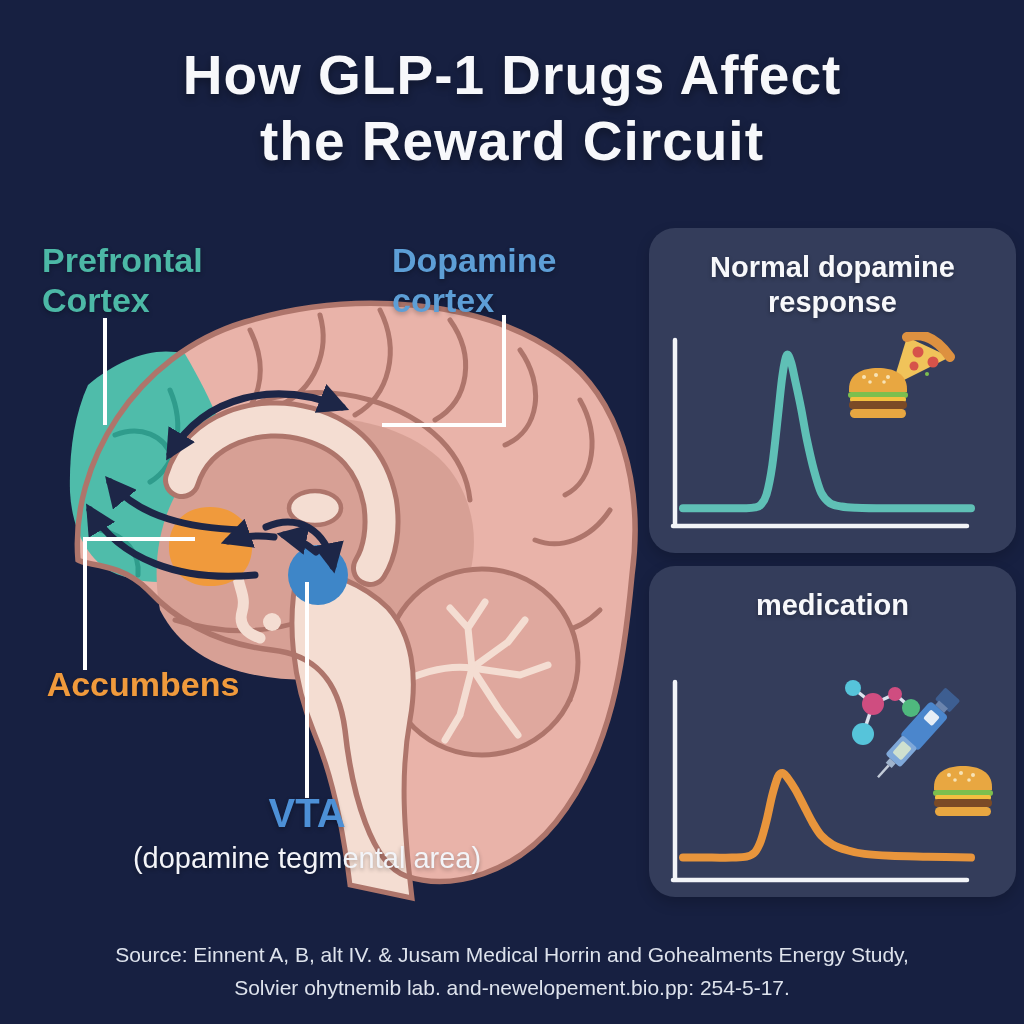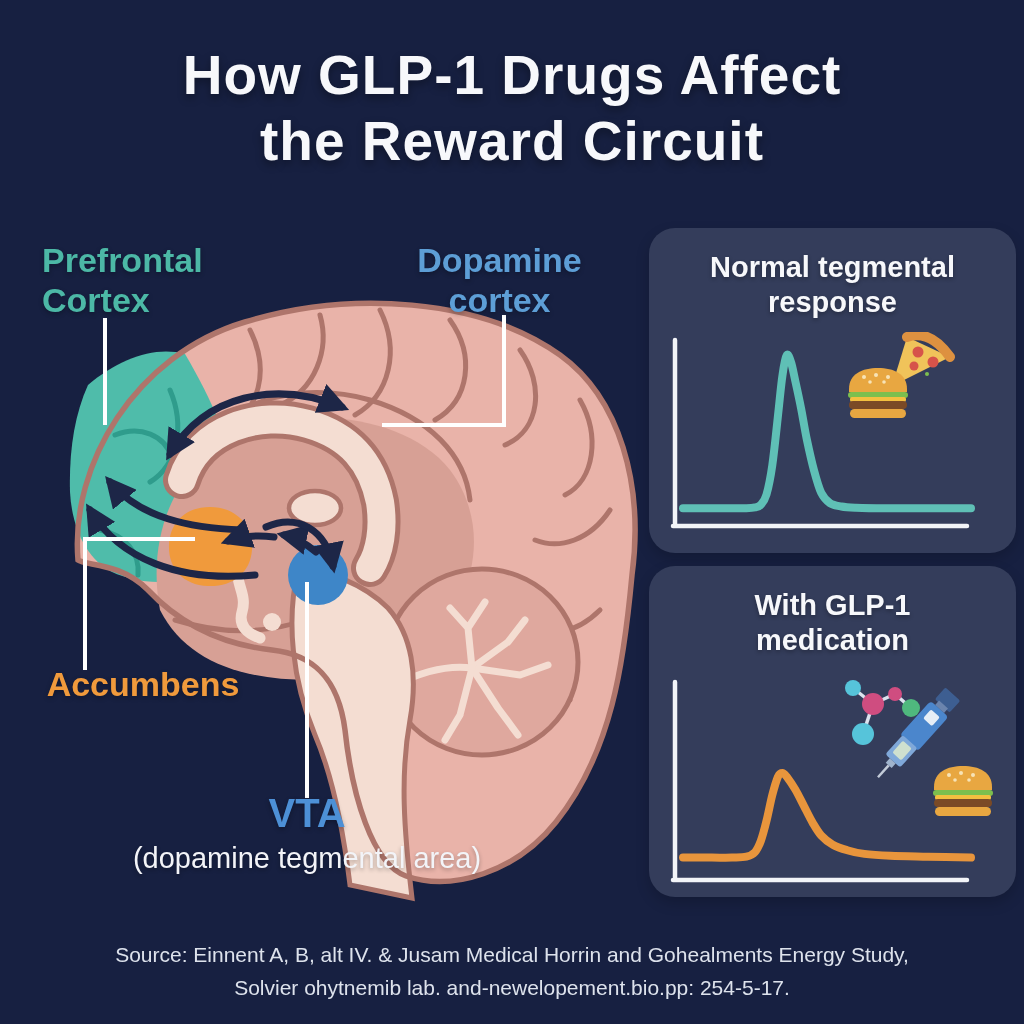--- a/index.html
+++ b/index.html
@@ -11,21 +11,21 @@
   }
   .page-title{
     position:absolute;left:0;top:42px;width:1024px;text-align:center;
     color:#f7f8fb;font-weight:bold;font-size:55px;line-height:66px;letter-spacing:1px;
     text-shadow:0 4px 8px rgba(0,0,0,.35);
   }
   .brain-svg{position:absolute;left:20px;top:230px;}
   .label{position:absolute;font-weight:bold;font-size:34px;line-height:40px;
     text-shadow:0 2px 5px rgba(0,0,0,.3);}
   .label-prefrontal{left:42px;top:240px;width:230px;color:#4cb8a6;text-align:left;}
-  .label-dopamine{left:392px;top:240px;width:215px;color:#5d9ed6;text-align:center;}
+  .label-dopamine{left:392px;top:240px;width:215px;color:#5d9ed6;}
   .label-nucleus{left:38px;top:664px;width:210px;color:#f09a3c;text-align:center;}
   .label-vta-abbr{left:217px;top:793px;width:180px;color:#4d90d6;text-align:center;font-size:40px;}
   .label-vta-full{left:129px;top:838px;width:356px;color:#f3f4f8;text-align:center;
     font-weight:normal;font-size:29px;text-shadow:0 2px 4px rgba(0,0,0,.3);}
   .panel{
     position:absolute;left:649px;width:367px;background:#343d5b;border-radius:26px;
     box-shadow:0 6px 14px rgba(0,0,0,.18);
   }
   .panel-1{top:228px;height:325px;}
   .panel-2{top:566px;height:331px;}
@@ -157,21 +157,21 @@
     <div>cortex</div>
   </div>
   <div class="label label-nucleus">
     <div>Accumbens</div>
   </div>
   <div class="label label-vta-abbr">VTA</div>
   <div class="label label-vta-full">(dopamine tegmental area)</div>
 
   <div class="panel panel-1">
     <div class="panel-title">
-      <div>Normal tegmental</div>
+      <div>Normal dopamine</div>
       <div>response</div>
     </div>
     <svg class="chart chart-1" width="340" height="200" viewBox="0 0 340 200">
       <path d="M14,4 L14,190 M12,190 L306,190" stroke="#f2f4f8" stroke-width="4.5" fill="none" stroke-linecap="round"></path>
     <path d="M22.0,172.2 C25.8,172.2 37.4,172.2 45.0,172.2 C52.7,172.2 61.4,172.2 68.1,172.2 C74.8,172.2 81.0,172.4 85.4,172.2 C89.7,172.1 91.6,172.0 94.0,171.4 C96.4,170.8 97.8,171.0 99.8,168.8 C101.7,166.7 103.6,165.1 105.5,158.5 C107.4,151.9 109.4,142.4 111.3,129.2 C113.2,116.1 115.4,94.3 117.0,79.4 C118.7,64.5 119.9,49.8 121.4,39.8 C122.8,29.8 124.2,21.5 125.7,19.2 C127.1,16.9 128.6,21.7 130.0,26.0 C131.4,30.3 132.6,37.2 134.3,45.0 C136.0,52.7 138.2,62.7 140.1,72.5 C142.0,82.2 143.7,93.1 145.8,103.4 C148.0,113.8 150.6,125.5 153.0,134.4 C155.4,143.3 157.6,151.3 160.2,156.8 C162.9,162.2 165.5,164.8 168.9,167.1 C172.2,169.4 176.1,169.7 180.4,170.5 C184.7,171.3 187.6,171.4 194.8,171.7 C202.0,172.0 211.6,172.2 223.6,172.2 C235.6,172.3 252.4,172.2 266.8,172.2 C281.2,172.2 302.8,172.2 310.0,172.2" fill="none" stroke="#5fc0b6" stroke-width="8" stroke-linecap="round"></path>
       </svg>
     <svg class="panel-icons icons-1" width="112" height="94" viewBox="0 0 112 94">
       <g transform="translate(46,0)">
         <path d="M2,54 L17,5 L60,25 Z" fill="#f0c35a"></path>
         <path d="M17,5 Q40,-3 60,25" fill="none" stroke="#dd9140" stroke-width="10" stroke-linecap="round"></path>
@@ -179,21 +179,20 @@
         <circle cx="43" cy="30" r="5.5" fill="#d6534a"></circle>
         <circle cx="24" cy="34" r="4.5" fill="#d6534a"></circle>
         <circle cx="37" cy="42" r="2" fill="#7cbf4e"></circle>
       </g>
       <use href="#burger" x="2" y="36"></use>
     </svg>
   </div>
 
   <div class="panel panel-2">
     <div class="panel-title">
-      <div>With GLP-1</div>
       <div>medication</div>
     </div>
     <svg class="chart chart-2" width="340" height="212" viewBox="0 0 340 212">
       <path d="M14,4 L14,202 M12,202 L306,202" stroke="#f2f4f8" stroke-width="4.5" fill="none" stroke-linecap="round"></path>
     <path d="M22.0,179.6 C26.8,179.6 42.6,179.6 50.8,179.6 C59.0,179.6 65.2,179.8 71.0,179.6 C76.7,179.4 81.5,179.6 85.4,178.7 C89.2,177.8 91.6,176.7 94.0,174.1 C96.4,171.5 97.8,168.3 99.8,163.0 C101.7,157.8 103.6,150.5 105.5,142.8 C107.4,135.1 109.4,124.4 111.3,117.0 C113.2,109.7 115.4,102.3 117.0,98.6 C118.7,95.0 119.9,95.0 121.4,95.0 C122.8,95.0 123.5,95.9 125.7,98.6 C127.8,101.4 131.4,106.6 134.3,111.5 C137.2,116.4 140.1,122.6 143.0,128.1 C145.8,133.6 148.7,139.7 151.6,144.6 C154.5,149.5 156.9,153.8 160.2,157.5 C163.6,161.2 167.4,164.3 171.8,166.7 C176.1,169.2 180.9,170.7 186.2,172.2 C191.4,173.8 196.2,175.0 203.4,175.9 C210.6,176.8 218.8,177.3 229.4,177.8 C239.9,178.2 253.4,178.4 266.8,178.7 C280.2,179.0 302.8,179.4 310.0,179.6" fill="none" stroke="#e8953c" stroke-width="8" stroke-linecap="round"></path>
       </svg>
     <svg class="panel-icons icons-2" width="160" height="148" viewBox="0 0 160 148">
       <g>
         <g stroke="#dce3ee" stroke-width="3.5">
           <line x1="14" y1="12" x2="34" y2="28"></line>

